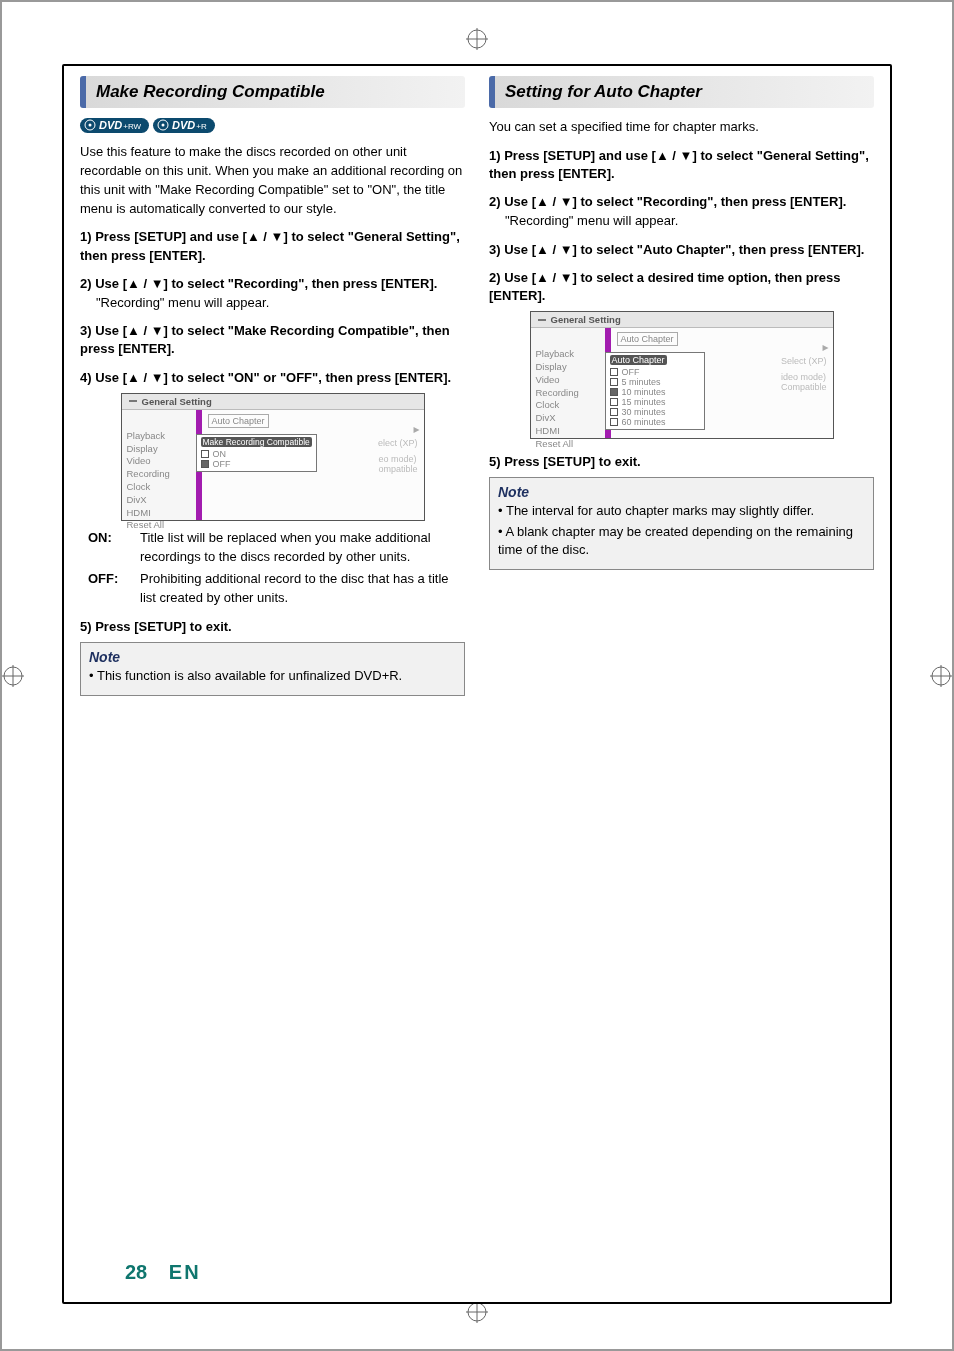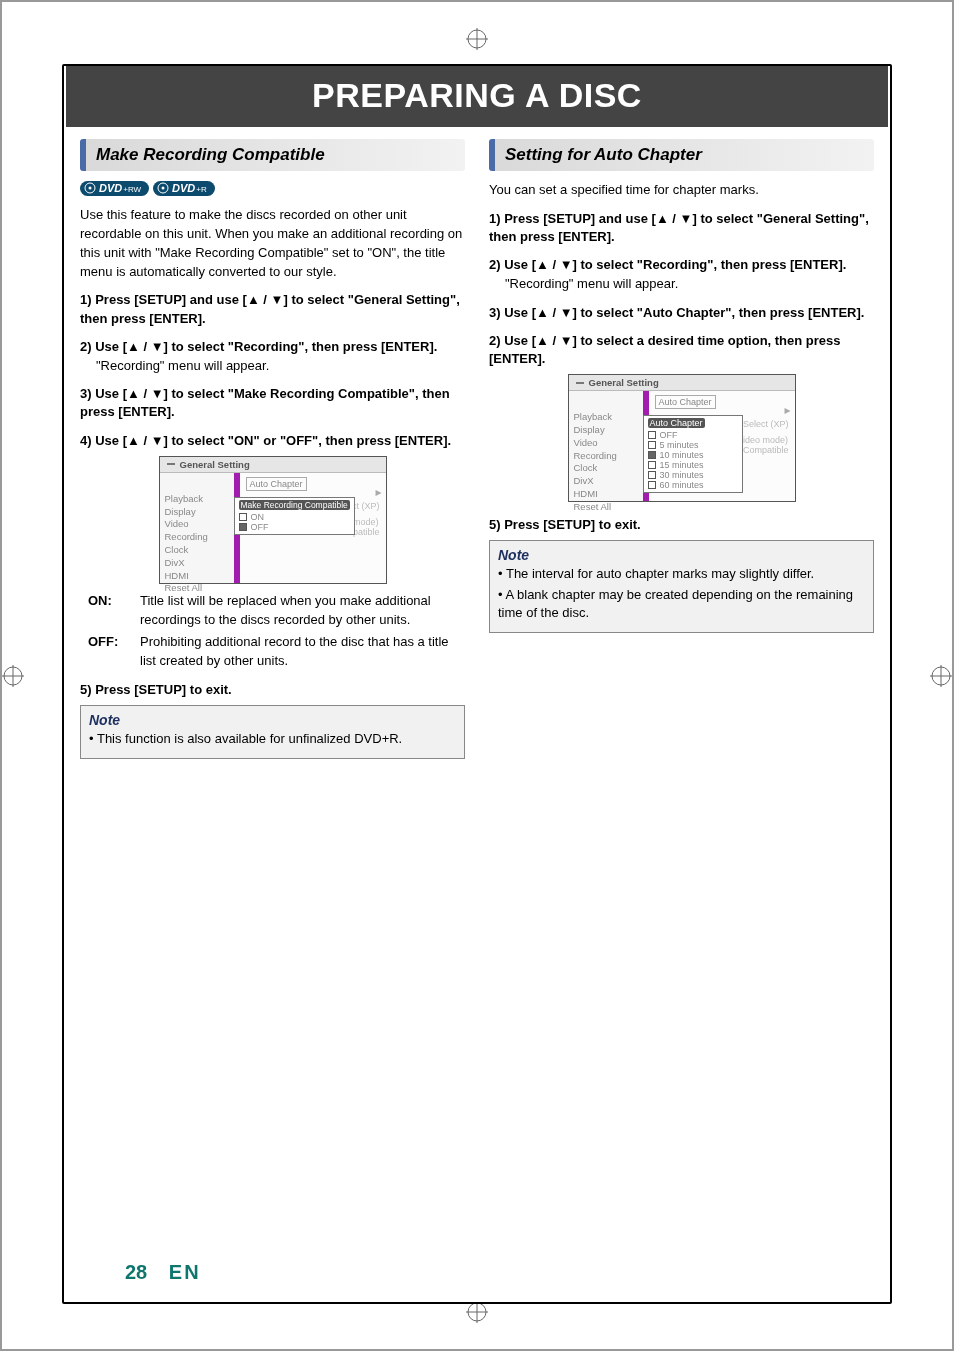--- a/index.html
+++ b/index.html
@@ -68,21 +68,21 @@
     font-style: italic;
   }
   .disc-badge svg { margin-right: 3px; }
   .disc-sub { font-size: 8px; font-weight: 400; font-style: normal; margin-left: 1px; vertical-align: sub; }
 
   p.body { font-size: 13px; line-height: 1.45; margin: 0 0 10px 0; }
   .step { font-size: 13px; font-weight: 700; line-height: 1.4; margin: 10px 0 1px 0; }
   .substep { font-size: 13px; margin: 1px 0 0 16px; line-height: 1.4; }
 
   .menu-shot {
-    width: 228px;
+    width: 304px;
     margin: 6px auto 8px auto;
     border: 1px solid #555;
     background: #fcfcfc;
     font-size: 9.5px;
     color: #888;
   }
   .ms-title {
     background: #e6e6e6;
     padding: 2px 6px;
     font-weight: 700;
@@ -160,21 +160,20 @@
   </div>
   <div class="reg-mark crop-b">
     <svg width="22" height="22">
         <circle cx="11" cy="11" r="9" fill="none" stroke="#666"></circle>
         <line x1="11" y1="0" x2="11" y2="22" stroke="#666"></line>
         <line x1="0" y1="11" x2="22" y2="11" stroke="#666"></line>
       </svg>
   </div>
 
   <div class="inner">
-    <div class="title-band">PREPARING A DISC</div>
 
     <div class="columns">
 
       <div class="col">
         <div class="section-heading">Make Recording Compatible</div>
 
         <div class="disc-badges">
           <span class="disc-badge">
             <svg width="12" height="12">
                 <circle cx="6" cy="6" r="5" fill="none" stroke="#fff"></circle>

